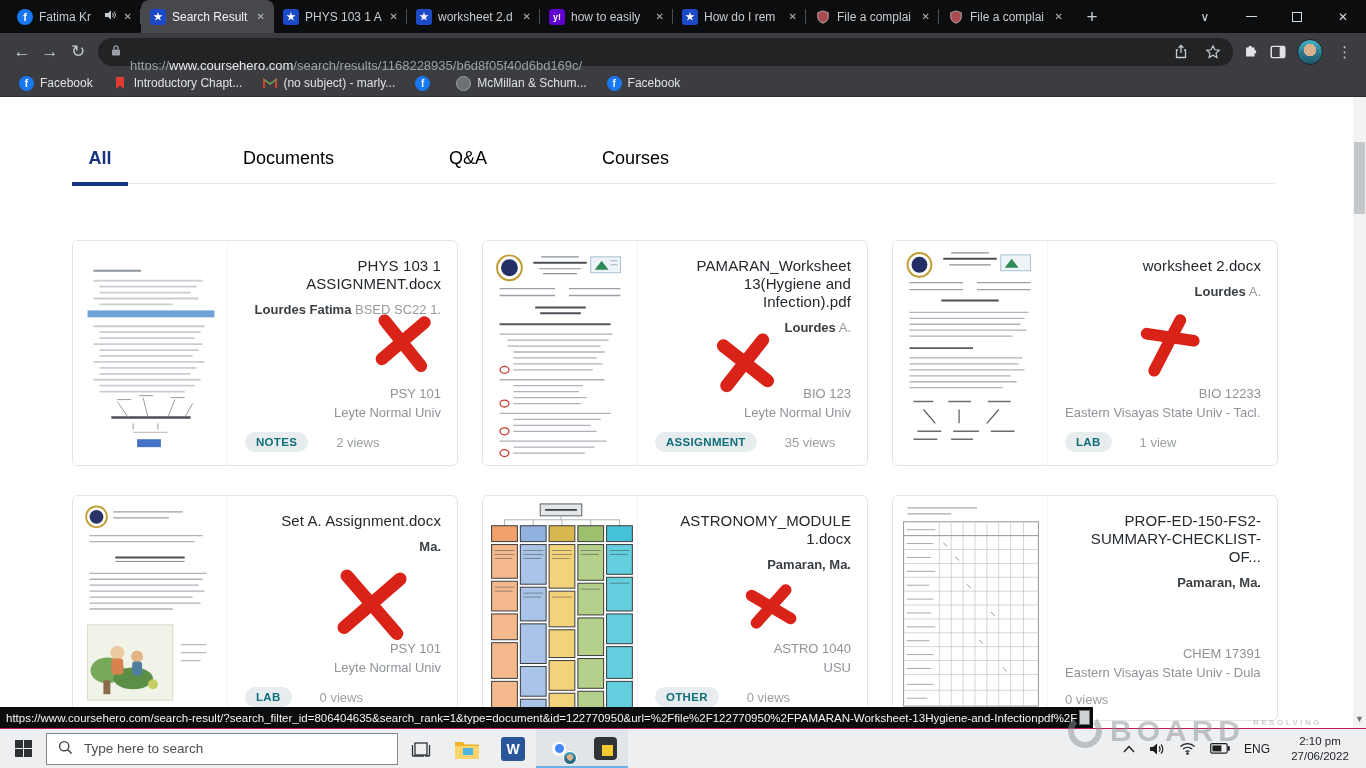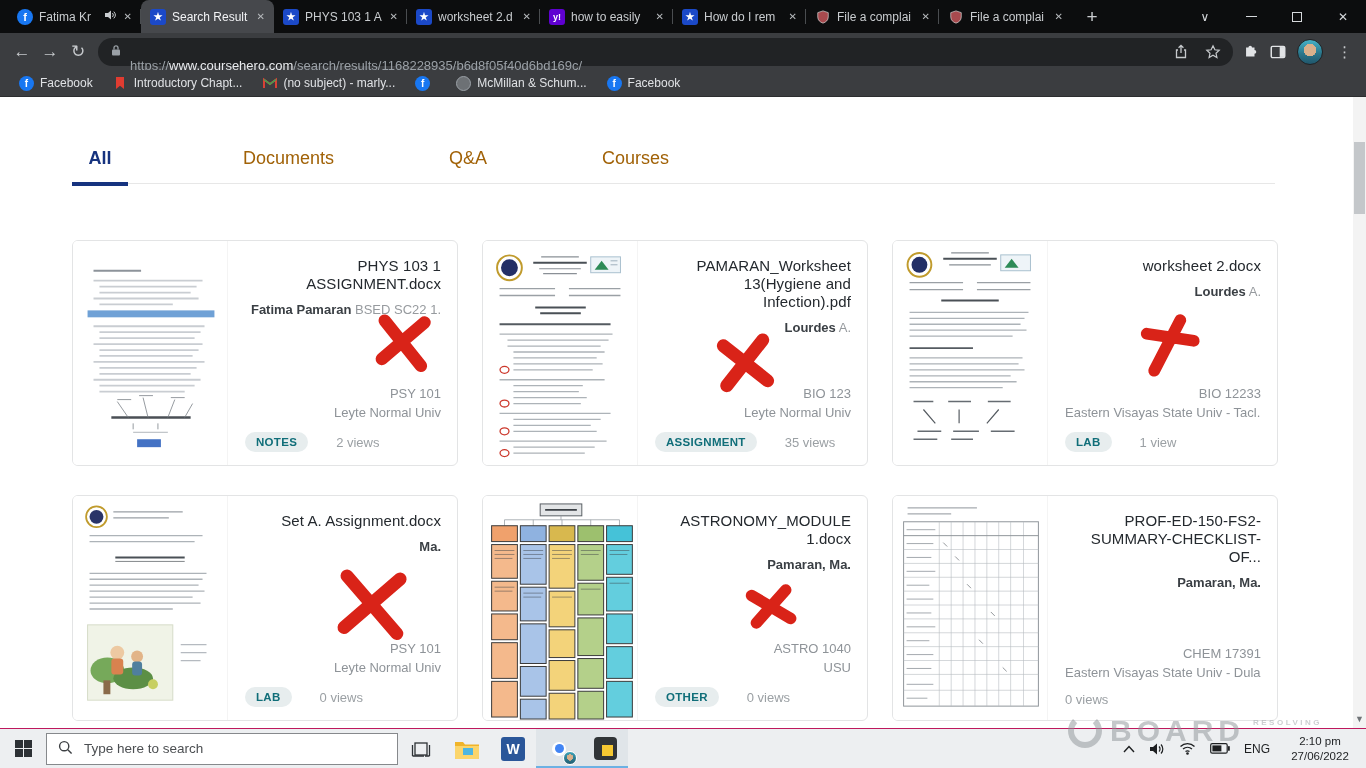--- a/index.html
+++ b/index.html
@@ -39,21 +39,21 @@
 
   
   .bookmarksbar { position:absolute; top:70px; left:0; width:1366px; height:27px; background:#3b3d40; display:flex; align-items:center; padding-left:10px; gap:2px; border-bottom:1px solid #2c2d2f; }
   .bm { display:flex; align-items:center; gap:6px; padding:2px 9px; color:#e0e2e5; font-size:12px; border-radius:4px; cursor:pointer; white-space:nowrap; }
   .bm .favicon { width:15px; height:15px; flex:0 0 15px; font-size:10px; }
   .ic-globe { border:1.5px solid #9aa0a6; border-radius:50%; position:relative; background:#6d7175; }
 
   
   .page { position:absolute; top:97px; left:0; width:1366px; height:671px; background:#fff; overflow:hidden; }
   .searchtabs { position:absolute; left:72px; top:42px; width:1203px; height:45px; border-bottom:1px solid #e7e7e7; display:flex; align-items:flex-start; }
-  .stab { position:relative; font-size:18px; color:#a16207; padding:9px 0 16px; cursor:pointer; }
+  .stab { position:relative; font-size:18px; color:#000000; padding:9px 0 16px; cursor:pointer; }
   .stab:first-child { width:56px; text-align:center; }
   .stab + .stab { margin-left:115px; }
   .stab.active { color:#16337f; font-weight:700; }
   .stab.active::after { content:""; position:absolute; left:0; right:0; bottom:-1px; height:4px; background:#16337f; }
 
   .cards { position:absolute; left:72px; top:143px; display:grid; grid-template-columns:repeat(3,386px); column-gap:24px; row-gap:29px; }
   .card { width:386px; height:226px; border:1px solid #e3e4e5; border-radius:6px; background:#fff; display:flex; overflow:hidden; position:relative; cursor:pointer; }
   .thumb { flex:0 0 155px; width:155px; border-right:1px solid #efefef; background:#fff; }
   .thumb svg { display:block; width:155px; height:224px; }
   .info { flex:1; display:flex; flex-direction:column; padding:16px 16px 13px 17px; min-width:0;text-align:right; }
@@ -275,21 +275,21 @@
             <rect x="14" y="70" width="128" height="7" fill="#6fa1d6"></rect>
             <path d="M20 86 H132 M26 92 H128 M26 98 H122 M20 104 H130 M26 110 H126 M26 116 H120 M20 122 H132 M26 128 H124 M26 134 H118 M20 140 H128 M26 146 H122 M26 152 H112" stroke="#c9cdd2" stroke-width="1.8" fill="none"></path>
             <path d="M38 178 H118" stroke="#4a4f55" stroke-width="2.5" fill="none"></path>
             <path d="M55 178 L44 162 M75 178 L70 158 M95 178 L102 160 M112 178 L120 164 M44 160 H58 M66 156 H80 M98 158 H112 M60 184 V190 M85 184 V190" stroke="#7a8086" stroke-width="0.8" fill="none"></path>
             <path d="M60 193 H95" stroke="#b0b5ba" stroke-width="1" fill="none"></path>
             <rect x="64" y="200" width="24" height="8" fill="#4472c4"></rect>
           </svg>
         </div>
         <div class="info">
           <div class="rtitle">PHYS 103 1 ASSIGNMENT.docx</div>
-          <div class="author"><b>Fatima Pamaran</b><span> BSED SC22 1.</span></div>
+          <div class="author"><b>Lourdes Fatima</b><span> BSED SC22 1.</span></div>
           <div class="spacer"></div>
           <div class="course">PSY 101</div>
           <div class="school">Leyte Normal Univ</div>
           <div class="meta">
             <span class="pill">NOTES</span>
             <span class="views">2 views</span>
           </div>
         </div>
         <svg class="redx" style="left:296px;top:70px;width:68px;height:62px;transform:rotate(8deg)" viewBox="0 0 100 100">
             <path d="M16 20 L84 84 M80 14 L20 82" stroke="#d8180c" stroke-width="20" stroke-linecap="round" fill="none"></path>
@@ -494,20 +494,24 @@
       </div>
 
     </div>
 
     <div class="scrollbar">
       <div class="scrollthumb"></div>
       <div class="scrolldown">▼</div>
     </div>
   </div>
 
+  <div class="statusbar">
+    <span>https://www.coursehero.com/search-result/?search_filter_id=806404635&amp;search_rank=1&amp;type=document&amp;id=122770950&amp;url=%2Ffile%2F122770950%2FPAMARAN-Worksheet-13Hygiene-and-Infectionpdf%2F</span>
+    <span class="cursorblk"></span>
+  </div>
 
   <div class="watermark">
     <div class="wm-logo"></div>
     <div class="wm-text">BOARD</div>
     <div class="wm-sub">RESOLVING</div>
   </div>
 
   <div class="taskbar">
     <div class="tbtn">
       <svg width="17" height="17" viewBox="0 0 17 17">

